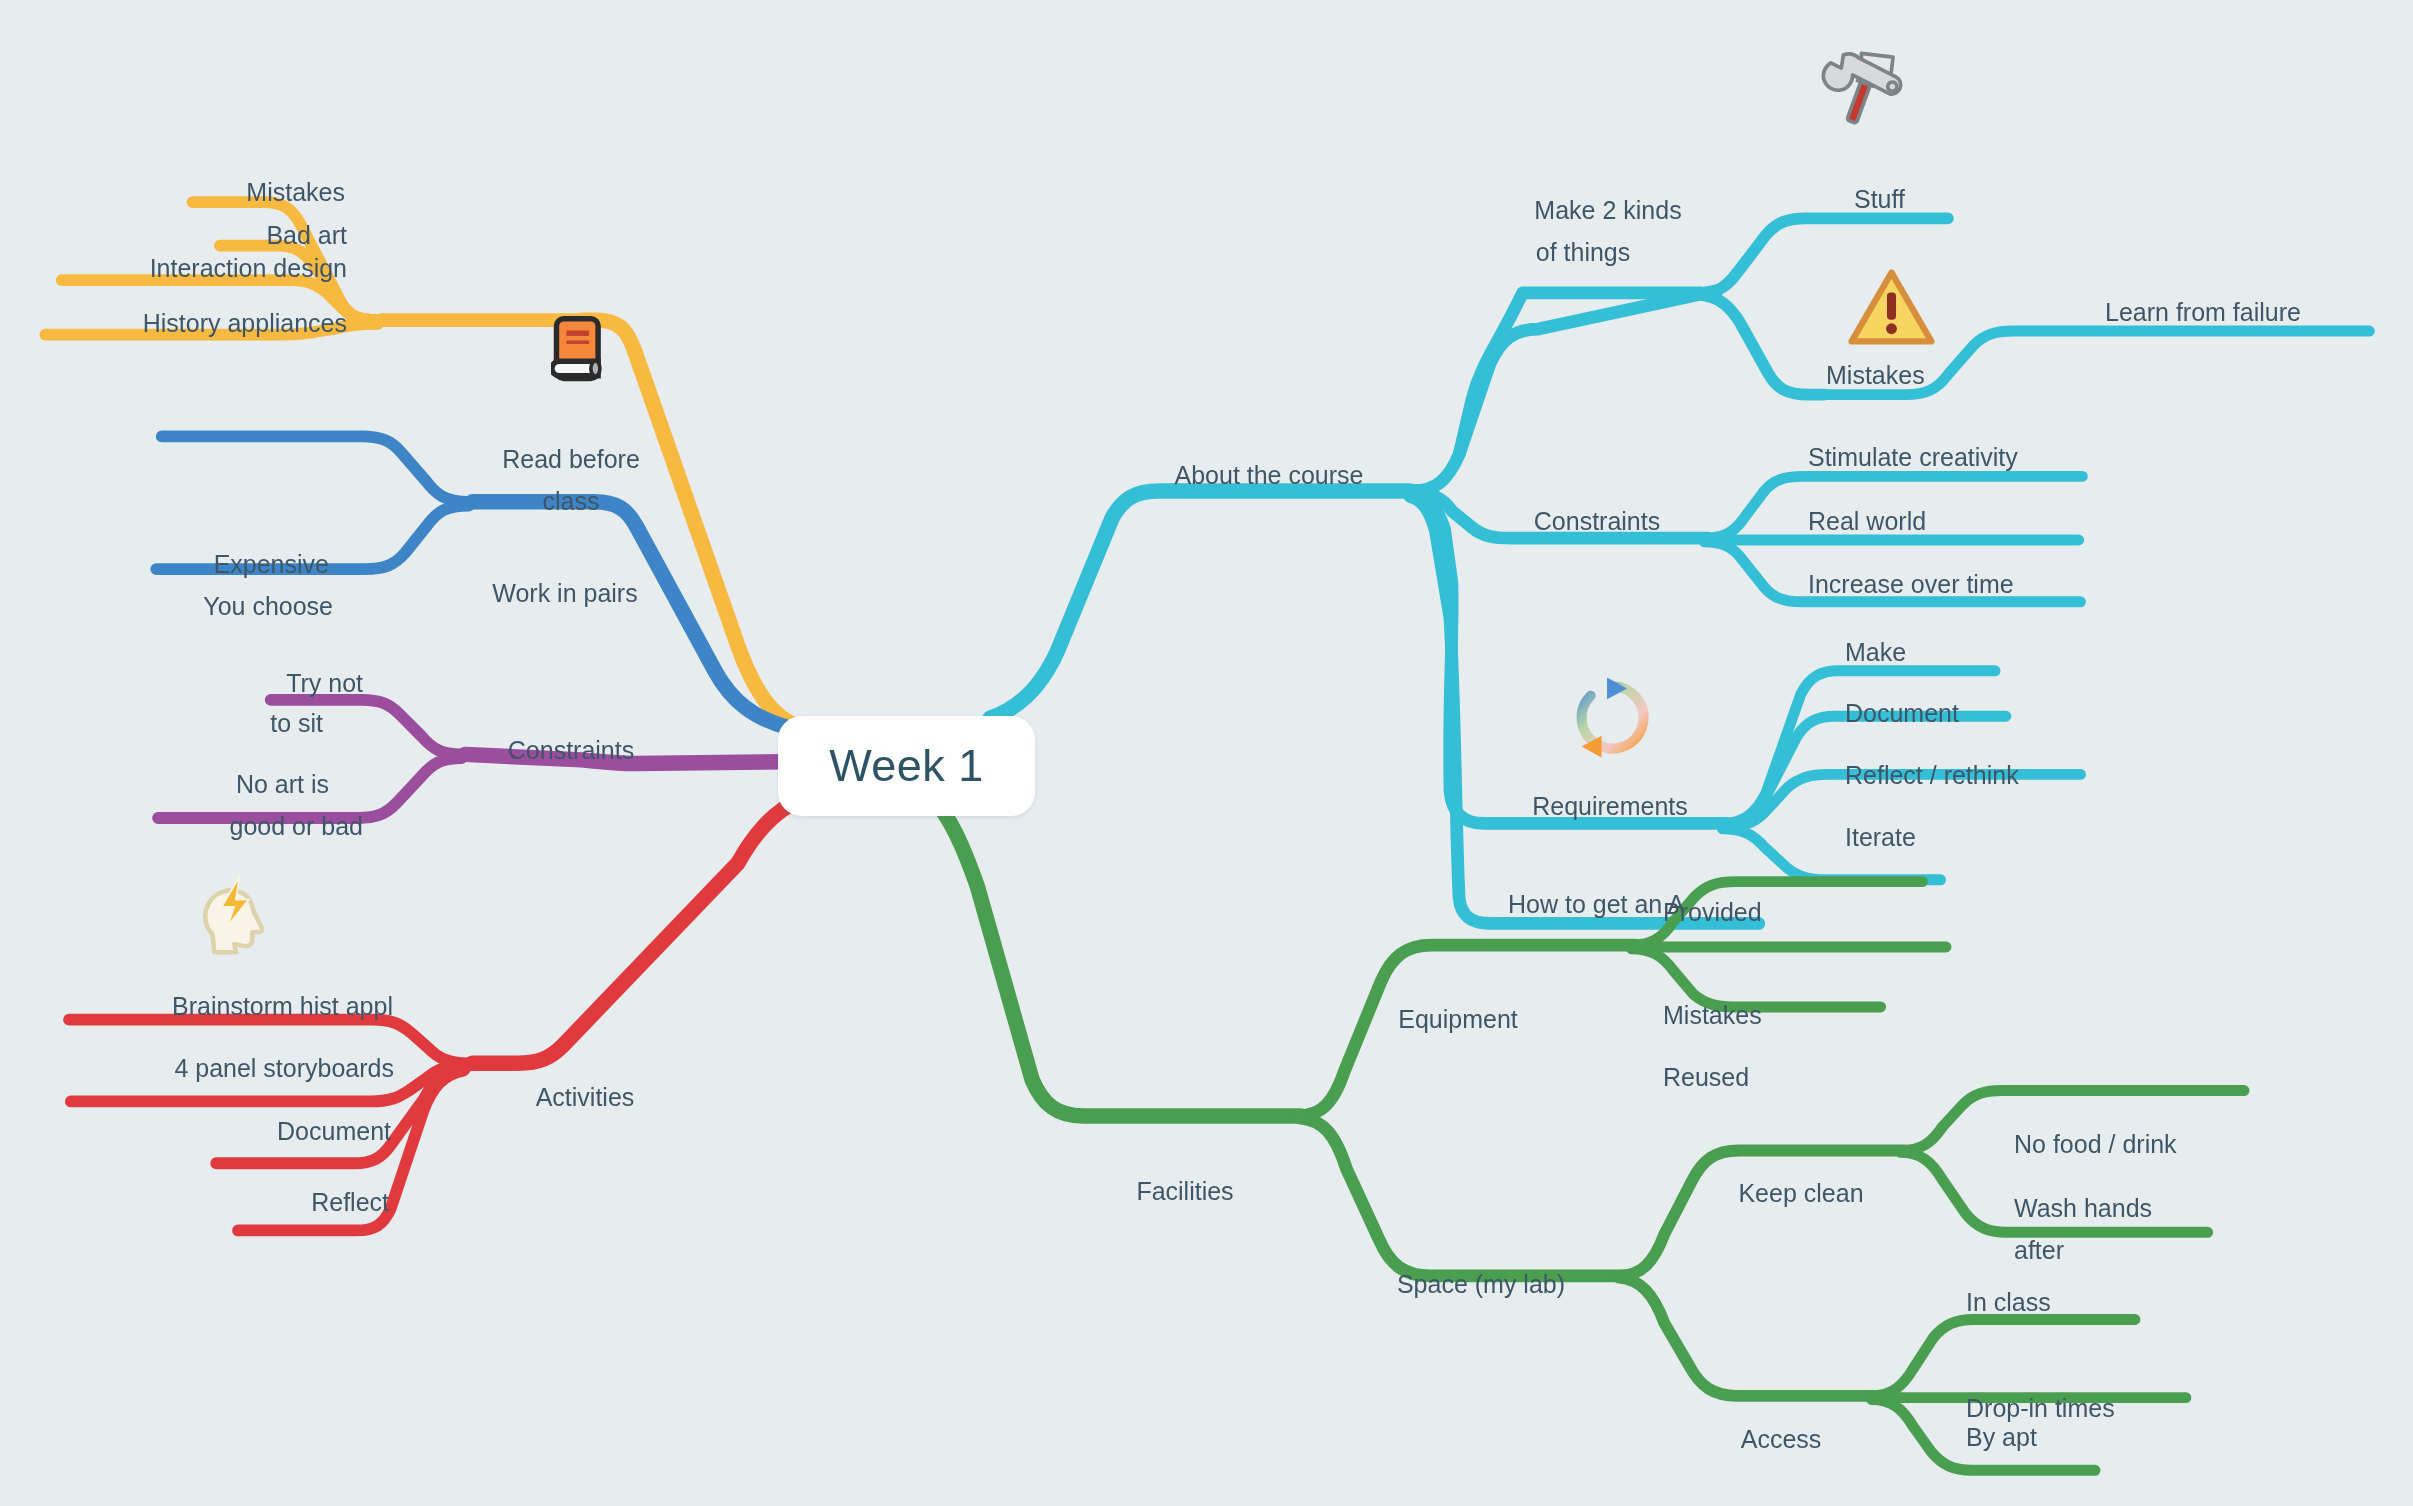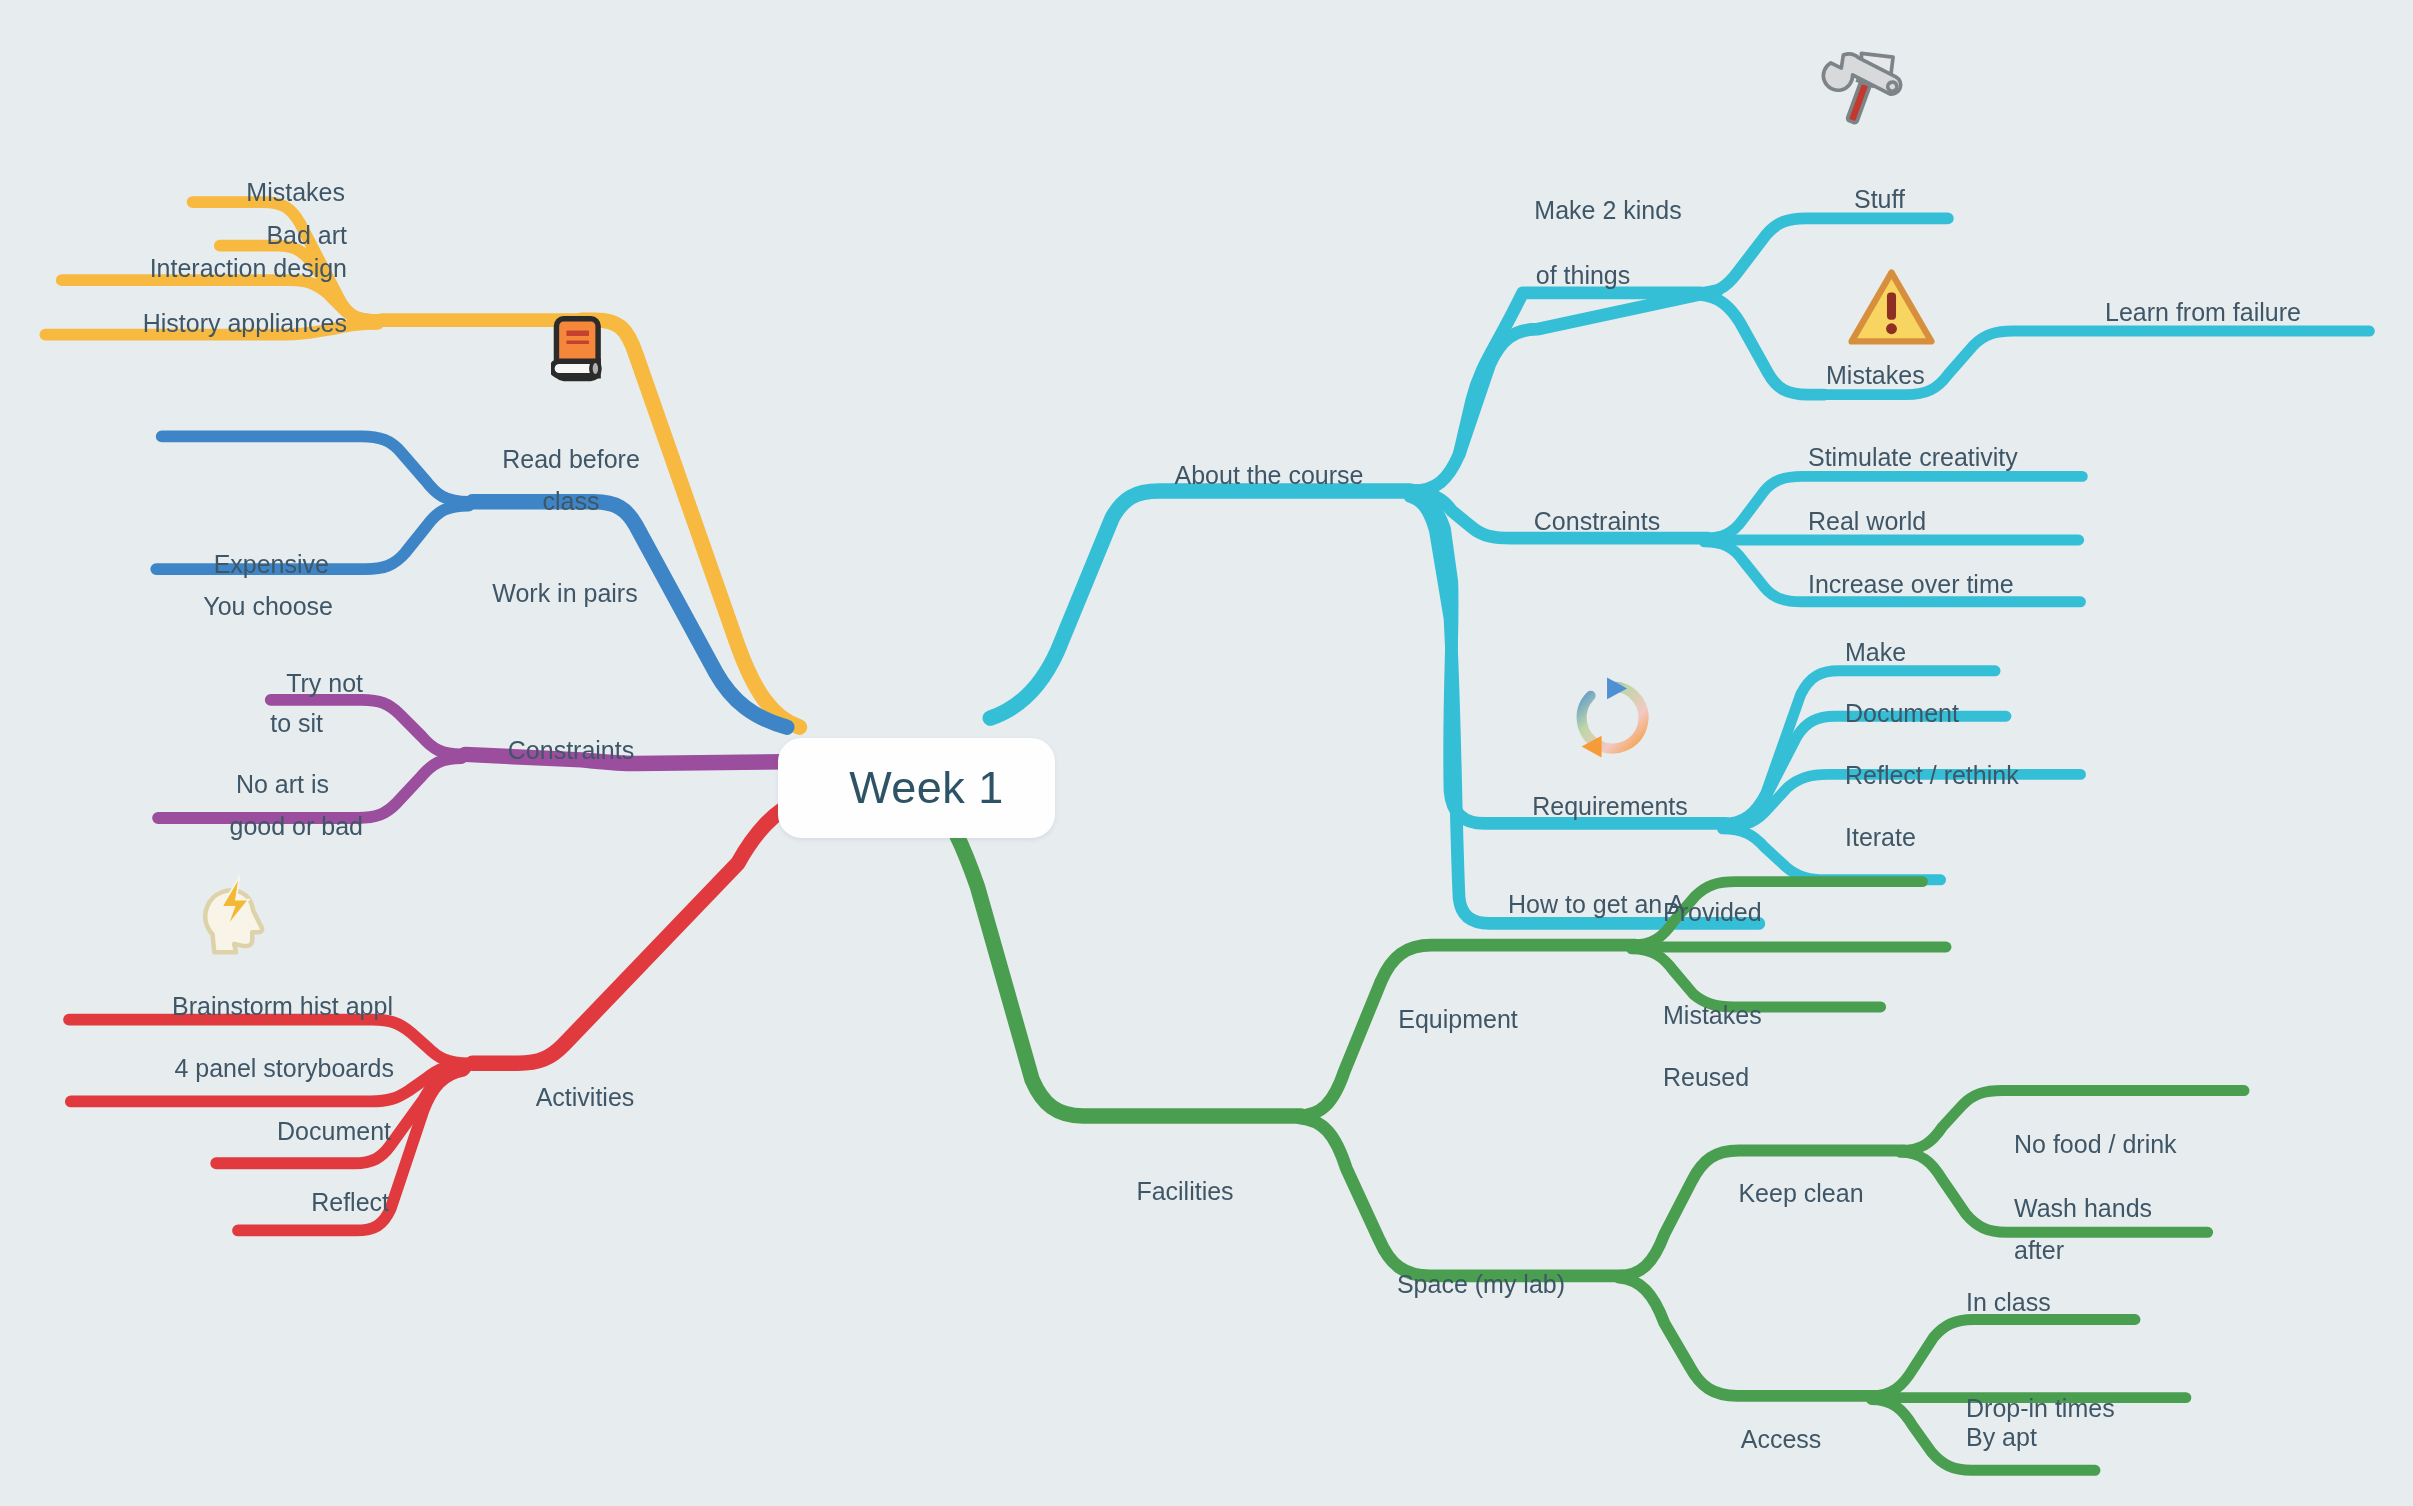--- a/index.html
+++ b/index.html
@@ -114,21 +114,21 @@
       <path stroke="#4a9e4f" stroke-width="12" d="M 2092,1268 C 2114,1268 2126,1278 2138,1298 L 2164,1336 C 2176,1350 2188,1356 2208,1356 L 2430,1356"></path>
 
       <path stroke="#4a9e4f" stroke-width="13" d="M 1782,1406 C 1806,1408 1820,1424 1832,1456 L 1860,1504 C 1872,1526 1886,1536 1912,1536 L 2064,1536"></path>
       <path stroke="#4a9e4f" stroke-width="12" d="M 2060,1536 C 2082,1536 2094,1526 2106,1506 L 2128,1472 C 2140,1458 2152,1452 2172,1452 L 2350,1452"></path>
       <path stroke="#4a9e4f" stroke-width="12" d="M 2060,1538 L 2200,1538 L 2406,1538"></path>
       <path stroke="#4a9e4f" stroke-width="12" d="M 2060,1540 C 2082,1540 2094,1550 2106,1570 L 2126,1598 C 2138,1612 2150,1618 2170,1618 L 2306,1618"></path>
 
     </g>
   </svg>
 
-  <div class="root-node" style="left:778px; top:738px; width:257px; height:100px;padding-left:20px;">
+  <div class="root-node" style="left:778px; top:716px; width:257px; height:100px;">
     <span class="root-label">Week 1</span>
   </div>
 
   <div class="icon" style="left:551px; top:316px; width:58px; height:67px;">
     <svg viewBox="0 0 64 74" width="58" height="67" xmlns="http://www.w3.org/2000/svg">
       <rect x="6" y="3" width="46" height="66" rx="8" fill="#f5873a" stroke="#2b2b2b" stroke-width="6"></rect>
       <path d="M9 50 H52 V66 H9 a8 8 0 0 1 0 -16 z" fill="#f7f7f7" stroke="#2b2b2b" stroke-width="6"></path>
       <ellipse cx="49" cy="58" rx="5" ry="8" fill="#b0b0b0" stroke="#2b2b2b" stroke-width="4"></ellipse>
       <rect x="17" y="16" width="25" height="6" rx="1" fill="#c4412f"></rect>
       <rect x="17" y="27" width="25" height="4" rx="1" fill="#c4412f"></rect>
@@ -200,21 +200,21 @@
   <div class="lbl c" style="left:571px; top:729px;">Constraints</div>
 
   <div class="lbl r" style="left:393px; top:985px;">Brainstorm hist appl</div>
   <div class="lbl r" style="left:394px; top:1047px;">4 panel storyboards</div>
   <div class="lbl r" style="left:391px; top:1110px;">Document</div>
   <div class="lbl r" style="left:389px; top:1181px;">Reflect</div>
   <div class="lbl c" style="left:585px; top:1076px;">Activities</div>
 
   <div class="lbl c" style="left:1269px; top:454px;">About the course</div>
   <div class="lbl c ctr" style="left:1608px; top:189px;">Make 2 kinds</div>
-  <div class="lbl c ctr" style="left:1583px; top:231px;margin-top:23px;">of things</div>
+  <div class="lbl c ctr" style="left:1583px; top:231px;">of things</div>
   <div class="lbl" style="left:1854px; top:178px;">Stuff</div>
   <div class="lbl" style="left:1826px; top:354px;">Mistakes</div>
   <div class="lbl" style="left:2105px; top:291px;">Learn from failure</div>
   <div class="lbl c" style="left:1597px; top:500px;">Constraints</div>
   <div class="lbl" style="left:1808px; top:436px;">Stimulate creativity</div>
   <div class="lbl" style="left:1808px; top:500px;">Real world</div>
   <div class="lbl" style="left:1808px; top:563px;">Increase over time</div>
   <div class="lbl c" style="left:1610px; top:785px;">Requirements</div>
   <div class="lbl" style="left:1845px; top:631px;">Make</div>
   <div class="lbl" style="left:1845px; top:692px;">Document</div>

